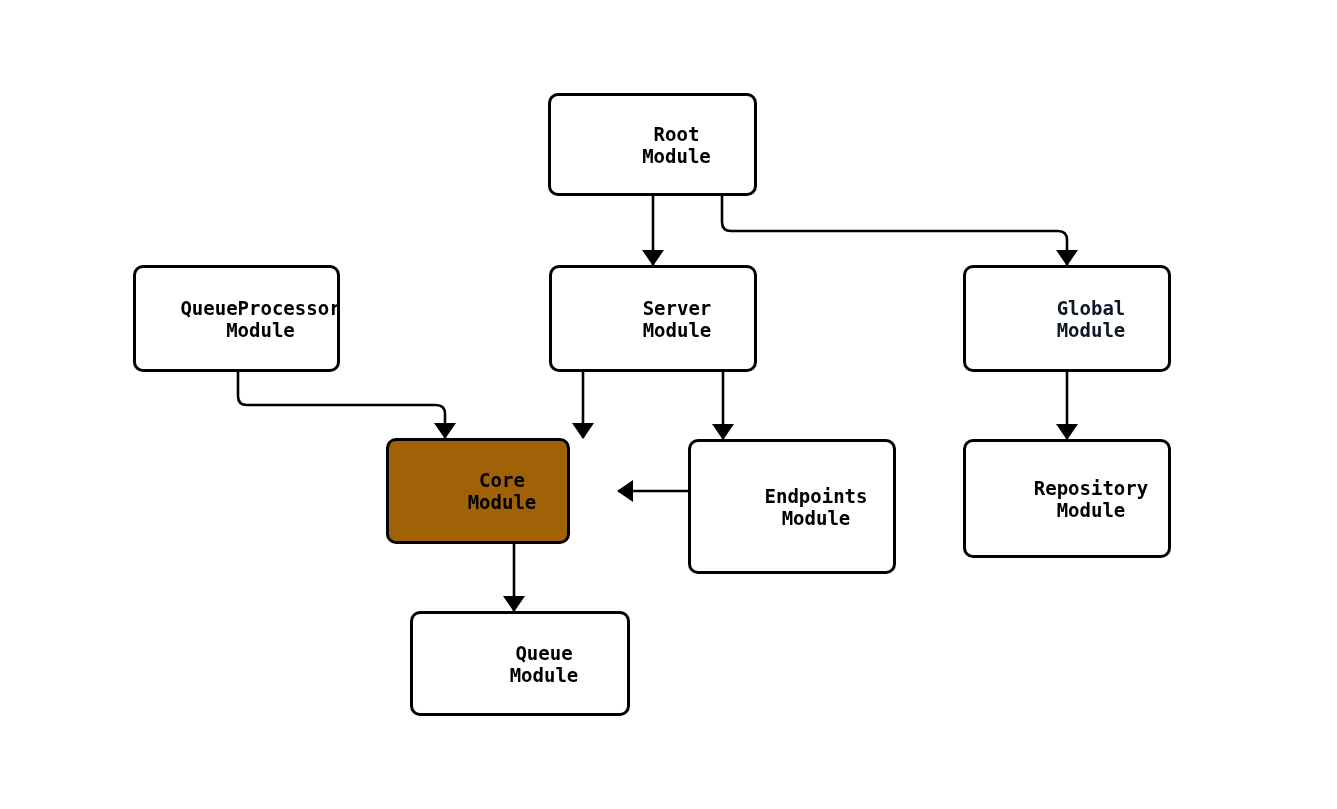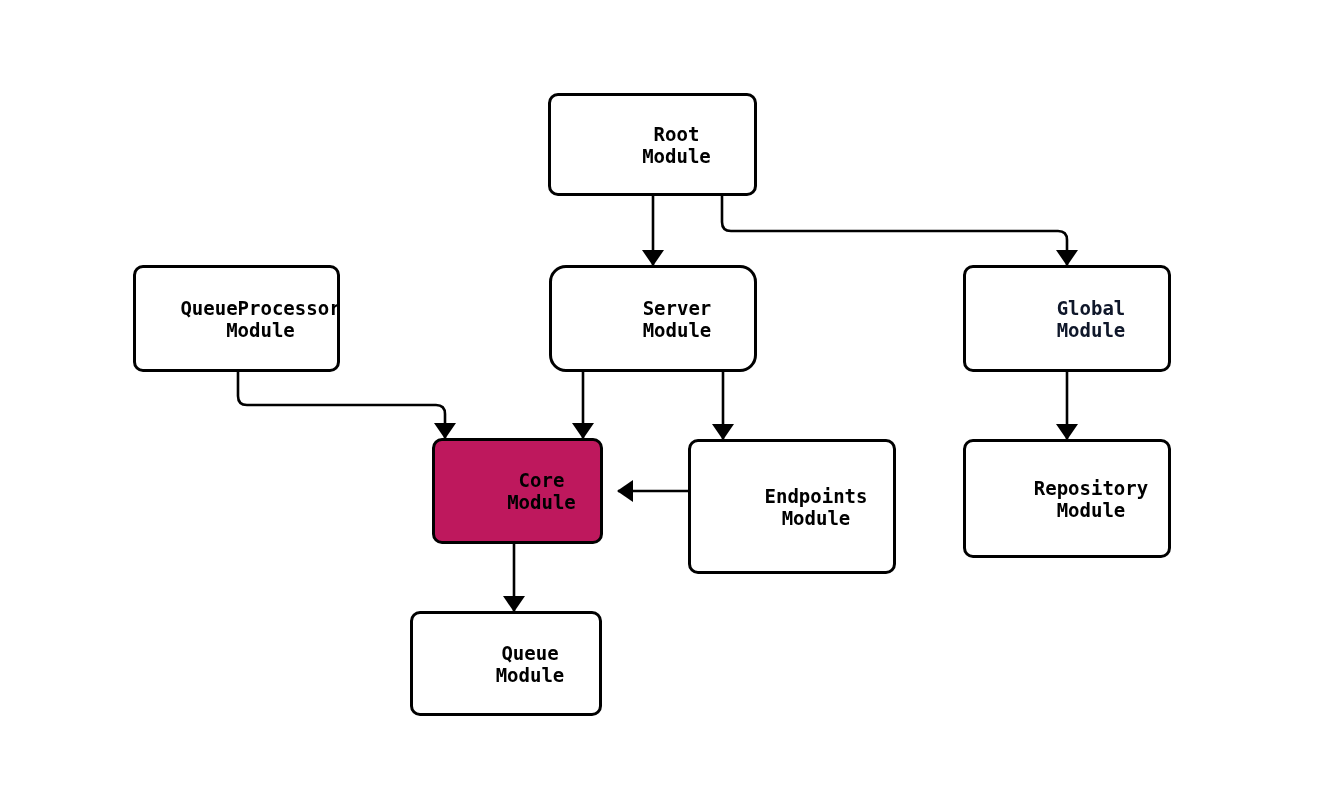--- a/index.html
+++ b/index.html
@@ -71,37 +71,37 @@
     </svg>
 
 <div class="node" style="left: 548px; top: 93px; width: 209px; height: 103px; border-color: rgb(0, 0, 0); background: rgb(255, 255, 255); color: rgb(0, 0, 0);">
       <span>Root</span>
       <span>Module</span>
     </div>
     <div class="node" style="left: 133px; top: 265px; width: 207px; height: 107px; border-color: rgb(0, 0, 0); background: rgb(255, 255, 255); color: rgb(0, 0, 0);">
       <span>QueueProcessor</span>
       <span>Module</span>
     </div>
-    <div class="node" style="left: 549px; top: 265px; width: 208px; height: 107px; border-color: rgb(0, 0, 0); background: rgb(255, 255, 255); color: rgb(0, 0, 0); border-radius: 17px;">
+    <div class="node" style="left: 549px; top: 265px; width: 208px; height: 107px; border-color: rgb(0, 0, 0); background: rgb(255, 255, 255); color: rgb(0, 0, 0);">
       <span>Server</span>
       <span>Module</span>
     </div>
     <div class="node" style="left: 963px; top: 265px; width: 208px; height: 107px; border-color: rgb(0, 0, 0); background: rgb(255, 255, 255); color: #0f172a;">
       <span>Global</span>
       <span>Module</span>
     </div>
-    <div class="node" style="left: 432px; top: 438px; width: 171px; height: 106px; border-color: rgb(0, 0, 0); background: #be185d; color: rgb(0, 0, 0);">
+    <div class="node" style="left: 386px; top: 438px; width: 184px; height: 106px; border-color: rgb(0, 0, 0); background: #a16207; color: rgb(0, 0, 0);">
       <span>Core</span>
       <span>Module</span>
     </div>
     <div class="node" style="left: 688px; top: 439px; width: 208px; height: 135px; border-color: rgb(0, 0, 0); background: rgb(255, 255, 255); color: rgb(0, 0, 0);">
       <span>Endpoints</span>
       <span>Module</span>
     </div>
     <div class="node" style="left: 963px; top: 439px; width: 208px; height: 119px; border-color: rgb(0, 0, 0); background: rgb(255, 255, 255); color: rgb(0, 0, 0);">
       <span>Repository</span>
       <span>Module</span>
     </div>
-    <div class="node" style="left: 410px; top: 611px; width: 192px; height: 105px; border-color: rgb(0, 0, 0); background: rgb(255, 255, 255); color: rgb(0, 0, 0);">
+    <div class="node" style="left: 410px; top: 611px; width: 220px; height: 105px; border-color: rgb(0, 0, 0); background: rgb(255, 255, 255); color: rgb(0, 0, 0);">
       <span>Queue</span>
       <span>Module</span>
     </div>
   </div>
 
 </body></html>

